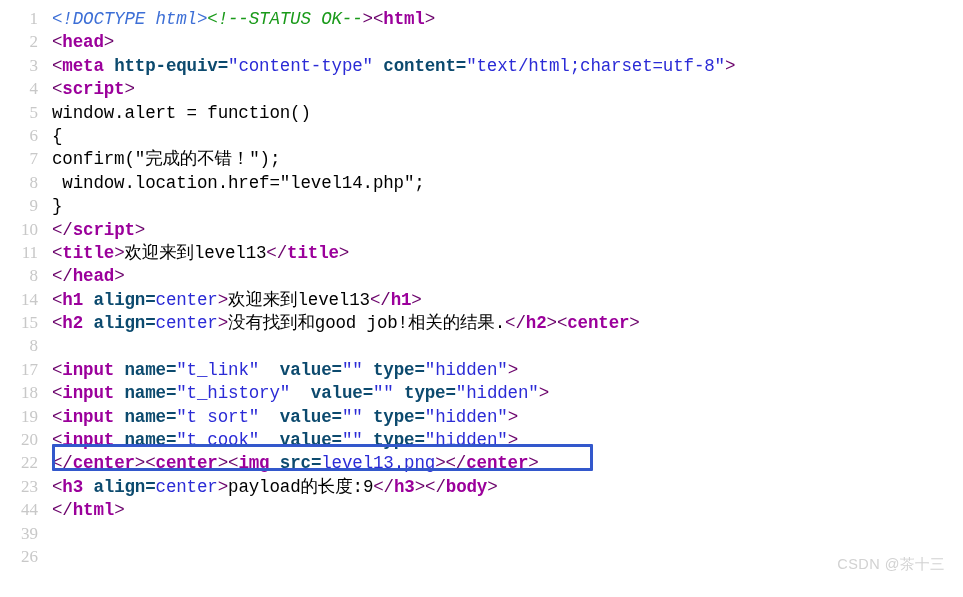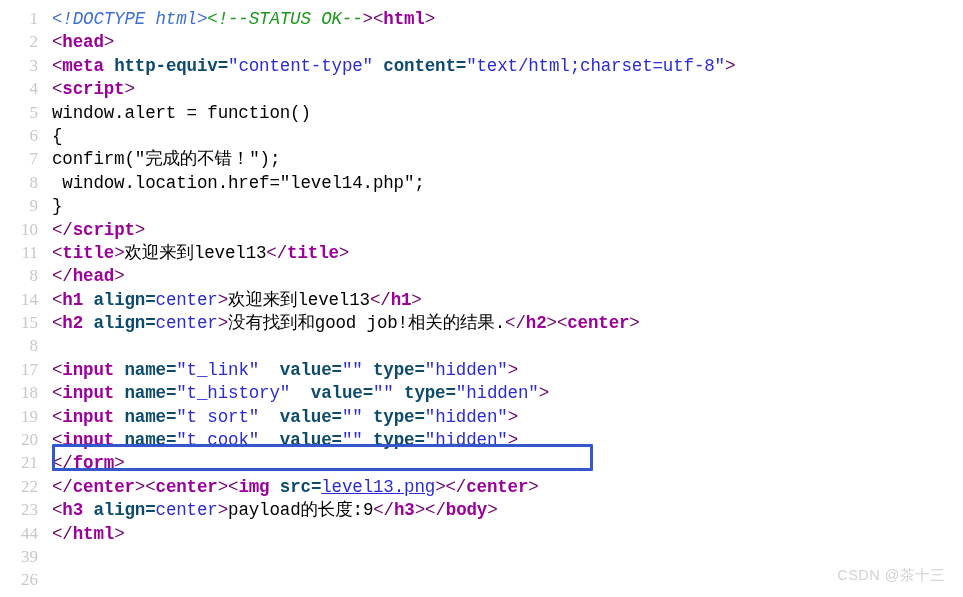--- a/index.html
+++ b/index.html
@@ -72,21 +72,21 @@
     height: 27px;
     border: 3px solid #3358cc;
     box-sizing: border-box;
     pointer-events: none;
     border-radius: 1px;
   }
 
   .watermark {
     position: absolute;
     right: 18px;
-    bottom: 12px;
+    bottom: 23px;
     color: #d2d2d2;
     font-size: 14.5px;
     font-family: "Liberation Sans", sans-serif;
     letter-spacing: 0.5px;
     -moz-user-select: none;
     user-select: none;
   }
 </style>
 </head>
 <body>
@@ -105,21 +105,20 @@
       <div class="code-line"><span class="ln">10</span><span class="code"><span class="tok-bracket">&lt;/</span><span class="tok-tag">script</span><span class="tok-bracket">&gt;</span></span></div>
       <div class="code-line"><span class="ln">11</span><span class="code"><span class="tok-bracket">&lt;</span><span class="tok-tag">title</span><span class="tok-bracket">&gt;</span><span class="tok-text">欢迎来到level13</span><span class="tok-bracket">&lt;/</span><span class="tok-tag">title</span><span class="tok-bracket">&gt;</span></span></div>
       <div class="code-line"><span class="ln">8</span><span class="code"><span class="tok-bracket">&lt;/</span><span class="tok-tag">head</span><span class="tok-bracket">&gt;</span></span></div>
       <div class="code-line"><span class="ln">14</span><span class="code"><span class="tok-bracket">&lt;</span><span class="tok-tag">h1</span><span class="tok-plain"> </span><span class="tok-attrname">align</span><span class="tok-attrname">=</span><span class="tok-attrval">center</span><span class="tok-bracket">&gt;</span><span class="tok-text">欢迎来到level13</span><span class="tok-bracket">&lt;/</span><span class="tok-tag">h1</span><span class="tok-bracket">&gt;</span></span></div>
       <div class="code-line"><span class="ln">15</span><span class="code"><span class="tok-bracket">&lt;</span><span class="tok-tag">h2</span><span class="tok-plain"> </span><span class="tok-attrname">align</span><span class="tok-attrname">=</span><span class="tok-attrval">center</span><span class="tok-bracket">&gt;</span><span class="tok-text">没有找到和good job!相关的结果.</span><span class="tok-bracket">&lt;/</span><span class="tok-tag">h2</span><span class="tok-bracket">&gt;</span><span class="tok-bracket">&lt;</span><span class="tok-tag">center</span><span class="tok-bracket">&gt;</span></span></div>
       <div class="code-line"><span class="ln">8</span></div>
       <div class="code-line"><span class="ln">17</span><span class="code"><span class="tok-bracket">&lt;</span><span class="tok-tag">input</span><span class="tok-plain"> </span><span class="tok-attrname">name</span><span class="tok-attrname">=</span><span class="tok-attrval">"t_link"</span><span class="tok-plain">  </span><span class="tok-attrname">value</span><span class="tok-attrname">=</span><span class="tok-attrval">""</span><span class="tok-plain"> </span><span class="tok-attrname">type</span><span class="tok-attrname">=</span><span class="tok-attrval">"hidden"</span><span class="tok-bracket">&gt;</span></span></div>
       <div class="code-line"><span class="ln">18</span><span class="code"><span class="tok-bracket">&lt;</span><span class="tok-tag">input</span><span class="tok-plain"> </span><span class="tok-attrname">name</span><span class="tok-attrname">=</span><span class="tok-attrval">"t_history"</span><span class="tok-plain">  </span><span class="tok-attrname">value</span><span class="tok-attrname">=</span><span class="tok-attrval">""</span><span class="tok-plain"> </span><span class="tok-attrname">type</span><span class="tok-attrname">=</span><span class="tok-attrval">"hidden"</span><span class="tok-bracket">&gt;</span></span></div>
       <div class="code-line"><span class="ln">19</span><span class="code"><span class="tok-bracket">&lt;</span><span class="tok-tag">input</span><span class="tok-plain"> </span><span class="tok-attrname">name</span><span class="tok-attrname">=</span><span class="tok-attrval">"t sort"</span><span class="tok-plain">  </span><span class="tok-attrname">value</span><span class="tok-attrname">=</span><span class="tok-attrval">""</span><span class="tok-plain"> </span><span class="tok-attrname">type</span><span class="tok-attrname">=</span><span class="tok-attrval">"hidden"</span><span class="tok-bracket">&gt;</span></span></div>
       <div class="code-line"><span class="ln">20</span><span class="code"><span class="tok-bracket">&lt;</span><span class="tok-tag">input</span><span class="tok-plain"> </span><span class="tok-attrname">name</span><span class="tok-attrname">=</span><span class="tok-attrval">"t_cook"</span><span class="tok-plain">  </span><span class="tok-attrname">value</span><span class="tok-attrname">=</span><span class="tok-attrval">""</span><span class="tok-plain"> </span><span class="tok-attrname">type</span><span class="tok-attrname">=</span><span class="tok-attrval">"hidden"</span><span class="tok-bracket">&gt;</span></span></div>
-      <div class="code-line"><span class="ln">21</span><span class="code"><span class="tok-bracket">&lt;/</span><span class="tok-tag">form</span><span class="tok-bracket">&gt;</span></span></div>
       <div class="code-line"><span class="ln">22</span><span class="code"><span class="tok-bracket">&lt;/</span><span class="tok-tag">center</span><span class="tok-bracket">&gt;</span><span class="tok-bracket">&lt;</span><span class="tok-tag">center</span><span class="tok-bracket">&gt;</span><span class="tok-bracket">&lt;</span><span class="tok-tag">img</span><span class="tok-plain"> </span><span class="tok-attrname">src</span><span class="tok-attrname">=</span><span class="tok-link">level13.png</span><span class="tok-bracket">&gt;</span><span class="tok-bracket">&lt;/</span><span class="tok-tag">center</span><span class="tok-bracket">&gt;</span></span></div>
       <div class="code-line"><span class="ln">23</span><span class="code"><span class="tok-bracket">&lt;</span><span class="tok-tag">h3</span><span class="tok-plain"> </span><span class="tok-attrname">align</span><span class="tok-attrname">=</span><span class="tok-attrval">center</span><span class="tok-bracket">&gt;</span><span class="tok-text">payload的长度:9</span><span class="tok-bracket">&lt;/</span><span class="tok-tag">h3</span><span class="tok-bracket">&gt;</span><span class="tok-bracket">&lt;/</span><span class="tok-tag">body</span><span class="tok-bracket">&gt;</span></span></div>
       <div class="code-line"><span class="ln">44</span><span class="code"><span class="tok-bracket">&lt;/</span><span class="tok-tag">html</span><span class="tok-bracket">&gt;</span></span></div>
       <div class="code-line"><span class="ln">39</span><span class="code"></span></div>
       <div class="code-line"><span class="ln">26</span><span class="code"></span></div>
     </div>
 
   <div class="annot-box"></div>
 
   <div class="watermark">CSDN @茶十三</div>

